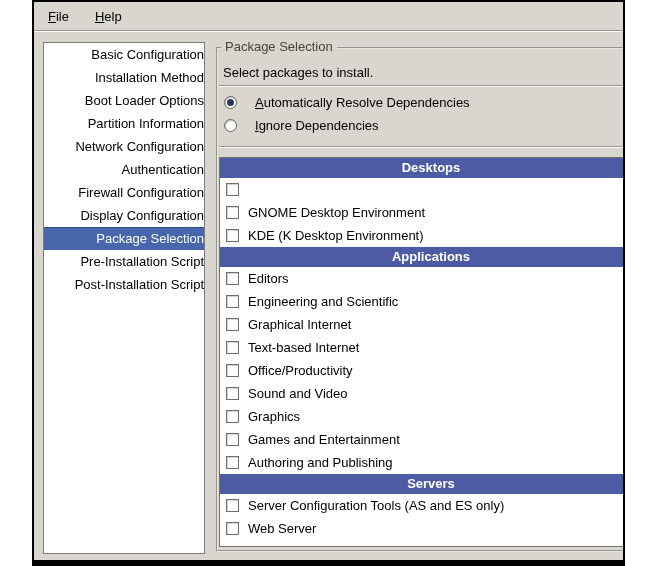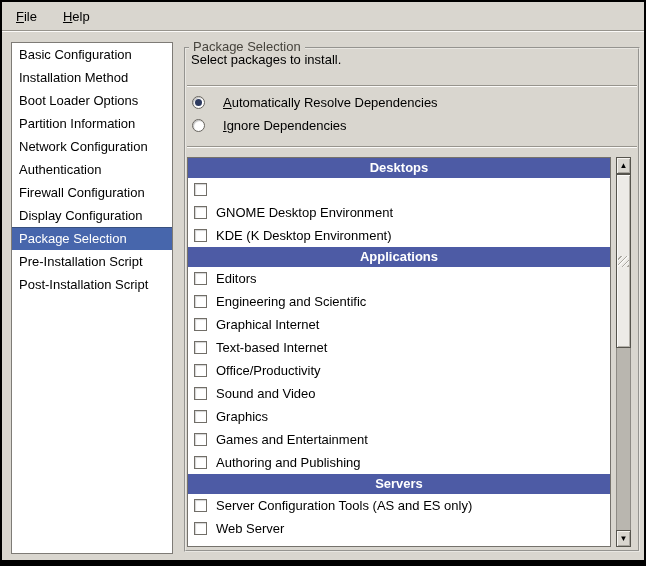--- a/index.html
+++ b/index.html
@@ -3,50 +3,51 @@
 <meta charset="utf-8">
 <style>
   :root{
     --window-bg:#d9d6cf;
     --header-blue:#4d5ba5;
     --selection-blue:#4766ac;
   }
   html,body{margin:0;padding:0;}
   body{font-family:"Liberation Sans",sans-serif;font-size:13px;color:#000;}
   .window{
-    position:relative;width:646px;height:566px;box-sizing:border-box;
+    position:relative;width:593px;height:566px;box-sizing:border-box;
     background:var(--window-bg);
     border:2px solid #000;border-bottom:6px solid #000;
     overflow:hidden;
+    margin-left:32px;
   }
   
   .menubar{
     position:absolute;top:0;left:0;right:0;height:28px;
     display:flex;align-items:center;gap:14px;padding-left:8px;
     border-bottom:1px solid #97948d;box-shadow:0 1px 0 #fcfbf9;
   }
   .menu-item{padding:2px 6px;cursor:default;}
   .mn{text-decoration:underline;text-underline-offset:1px;}
   
   .sidebar{
     position:absolute;left:9px;top:40px;width:162px;height:512px;
     background:#fff;border:1px solid #7e7b76;overflow:hidden;box-sizing:border-box;
   }
-  .side-item{height:23px;line-height:23px;padding-left:7px;white-space:nowrap;cursor:default;}
+  .side-item{height:23px;line-height:23px;padding-left:7px;white-space:nowrap;cursor:default;text-align:right;}
   .side-item.selected{background:var(--selection-blue);color:#fff;border-top:1px solid #38507f;height:22px;line-height:22px;}
   
   .frame{
     position:absolute;left:182px;top:45px;width:456px;height:505px;
     border:2px groove #e9e7e2;box-sizing:border-box;
   }
   .frame-label{
     position:absolute;top:-10px;left:3px;background:var(--window-bg);
     padding:0 4px;color:#47443d;white-space:nowrap;
   }
-  .subtitle{position:absolute;left:5px;top:3px;white-space:nowrap;}
+  .subtitle{position:absolute;left:5px;top:16px;white-space:nowrap;}
   .sep{position:absolute;left:1px;right:1px;height:0;border-top:1px solid #97948d;border-bottom:1px solid #fcfbf9;}
   .sep1{top:36px;}
   .sep2{top:97px;}
   .dependency-options{position:absolute;left:6px;top:42px;display:flex;flex-direction:column;}
   .radio-row{height:23px;display:flex;align-items:center;gap:18px;cursor:default;}
   .radio{
     width:13px;height:13px;border-radius:50%;background:#fff;
     border:1px solid #67645e;box-sizing:border-box;position:relative;
     box-shadow:inset 1px 1px 1px rgba(0,0,0,0.25);flex:0 0 auto;
   }

